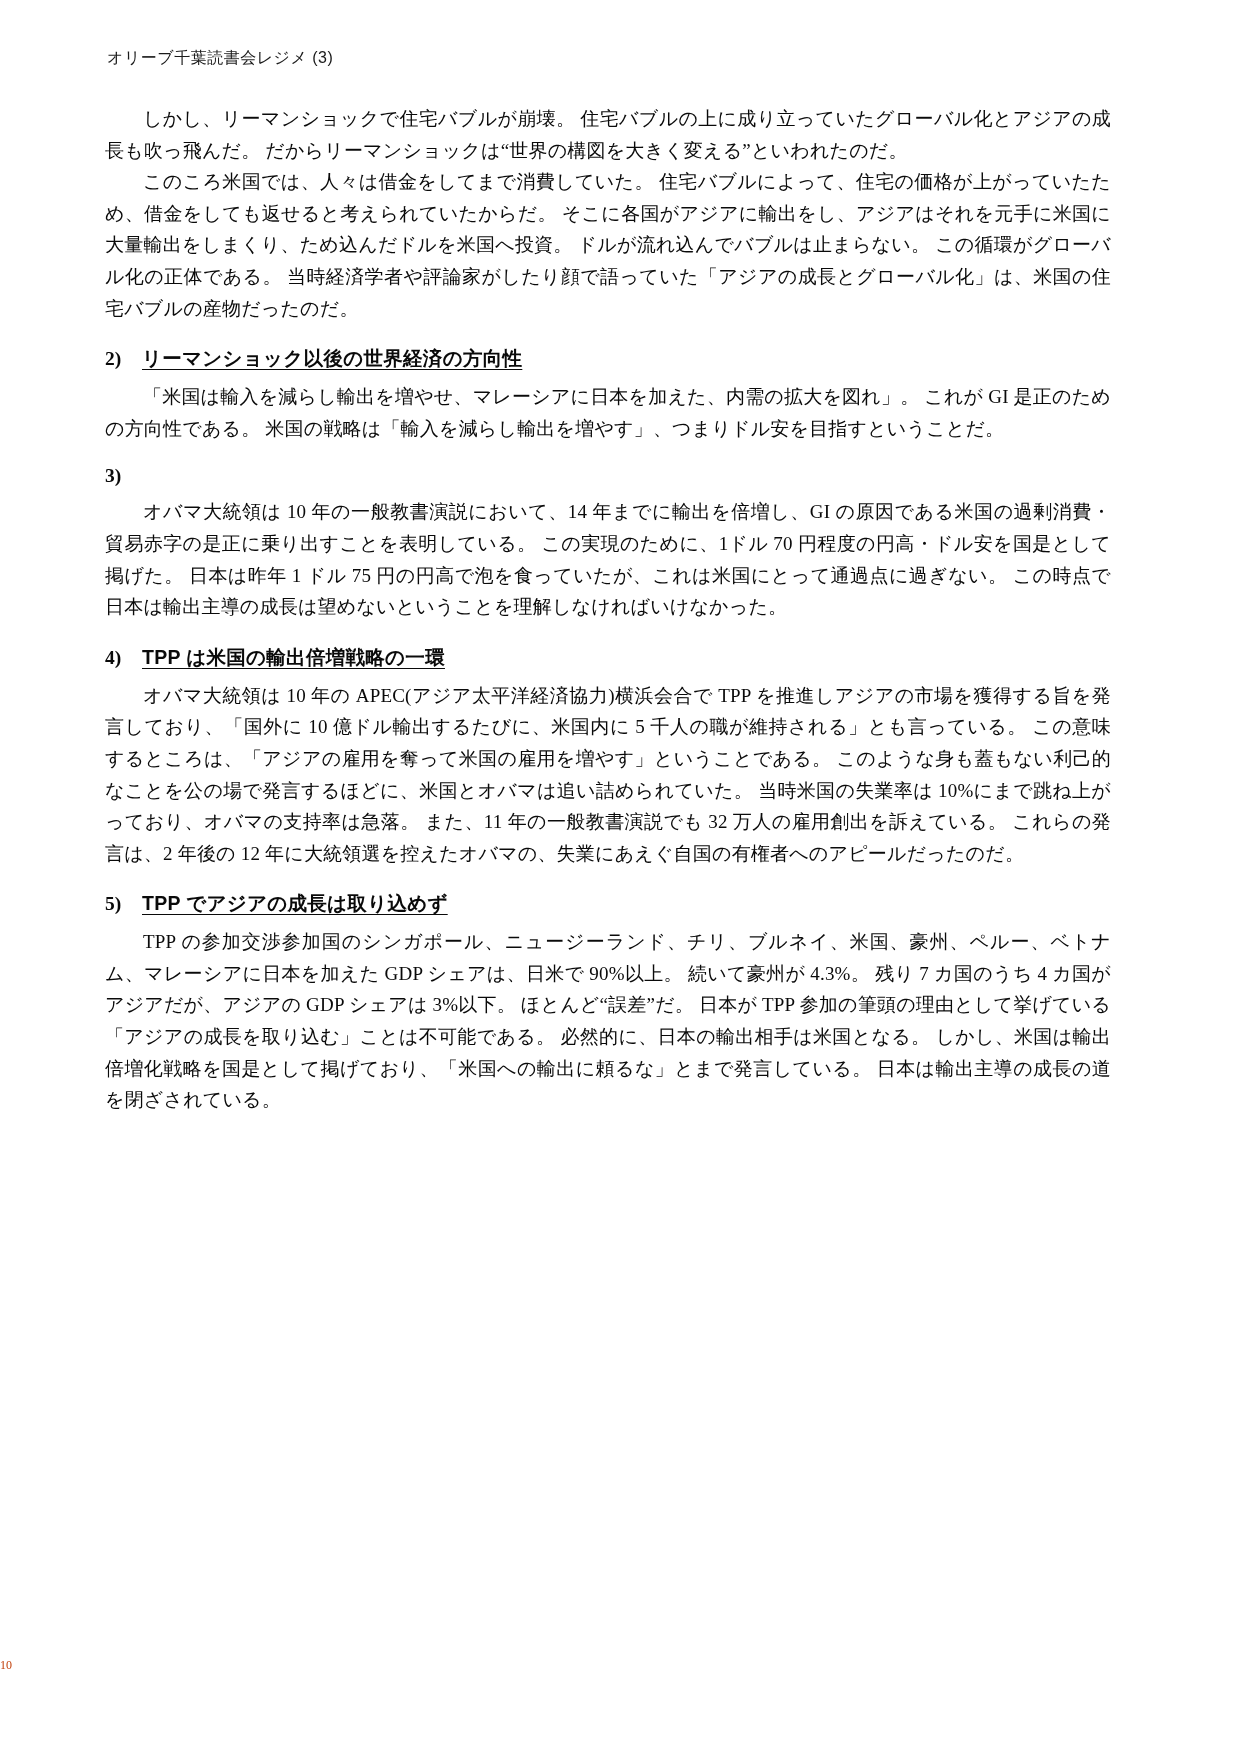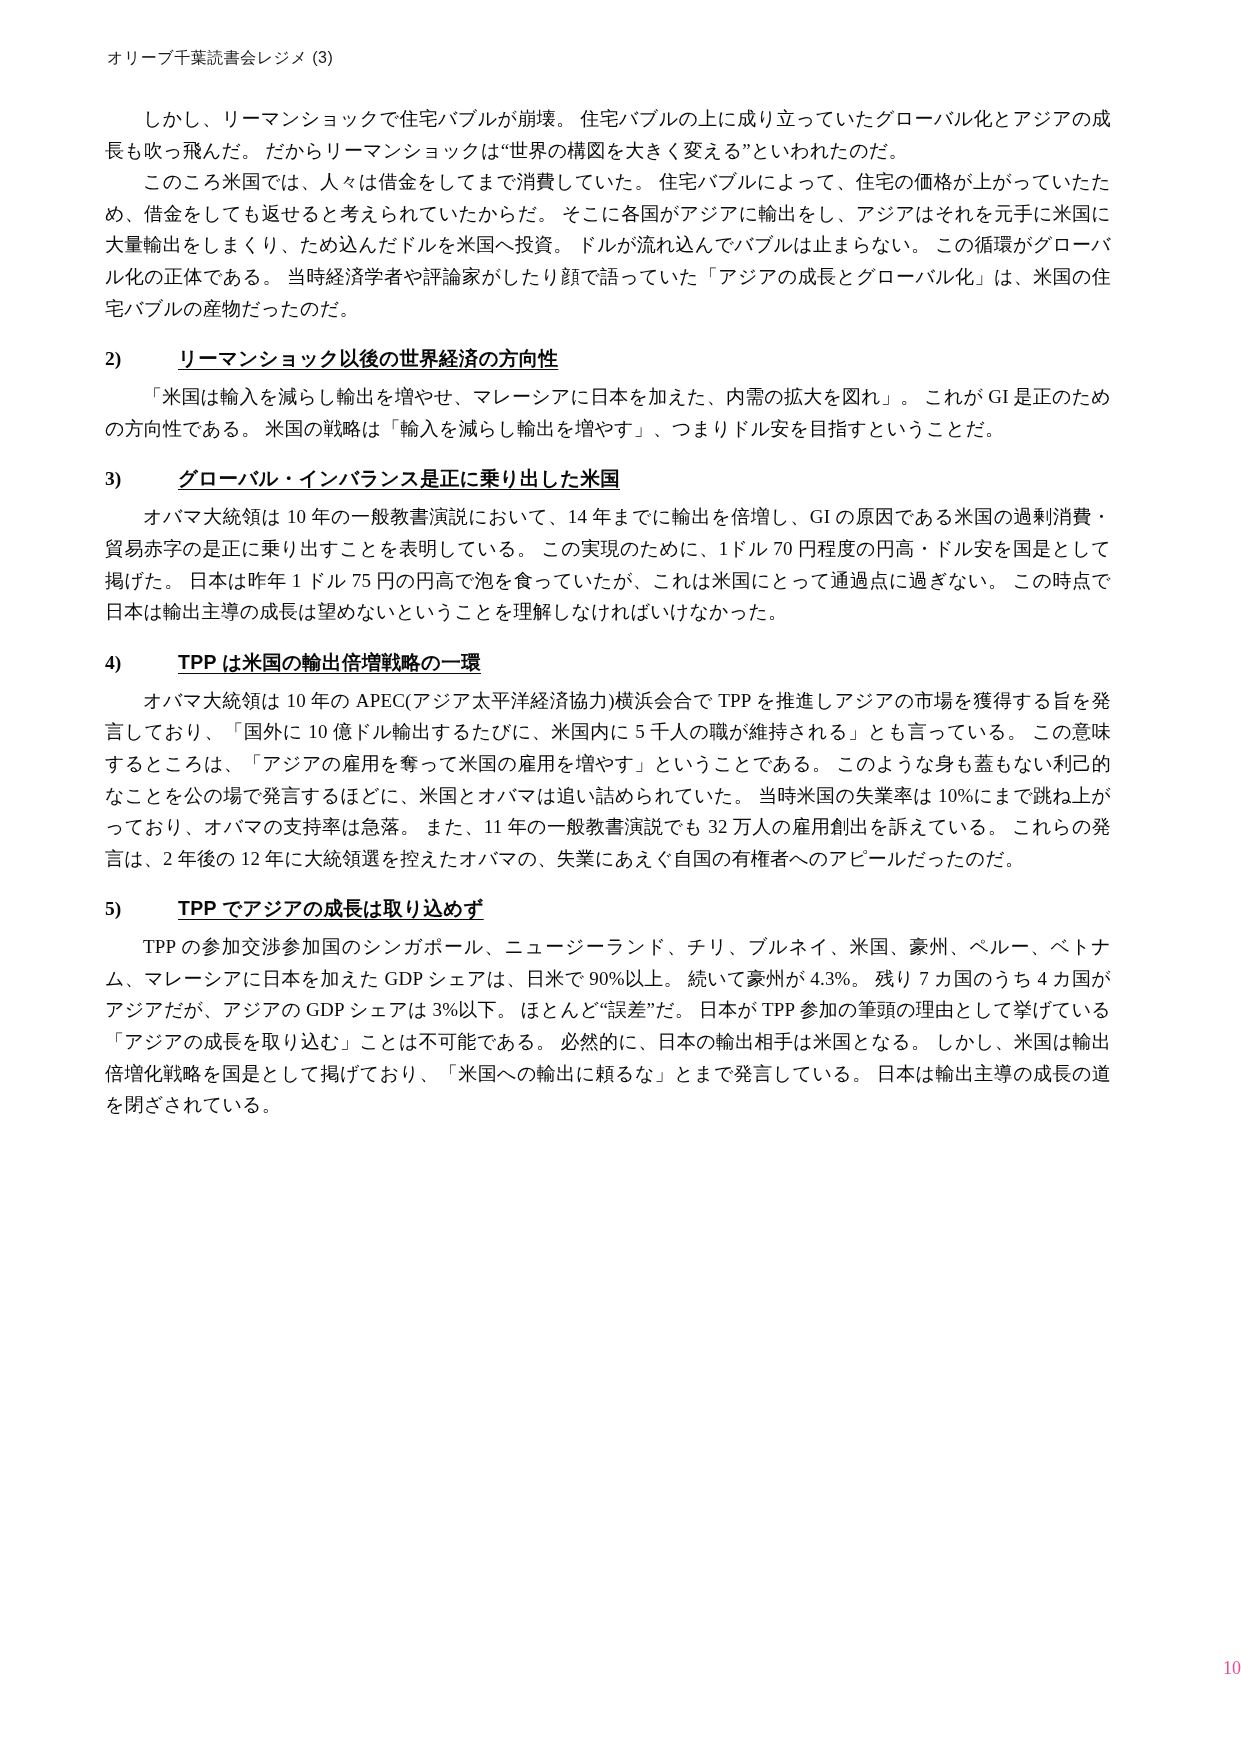--- a/index.html
+++ b/index.html
@@ -52,31 +52,30 @@
     font-style: normal;
     width: 37px;
     flex: 0 0 auto;
   }
   .section-title {
     font-family: "Liberation Sans", "DejaVu Sans", sans-serif;
     font-size: 19.5px;
     text-decoration: underline;
     text-underline-offset: 4px;
     letter-spacing: 0.3px;
-    margin-left: 36px;
   }
   .page-number {
     position: absolute;
     left: 0;
     right: 0;
     top: 1658px;
-    text-align: right;
-    font-size: 18px;
+    text-align: left;
+    font-size: 12px;
     font-family: "Liberation Serif", "DejaVu Serif", serif;
-    color: #ec4899;
+    color: #c2410c;
   }
 </style>
 </head>
 <body>
 
 <div class="page">
 
   <div class="doc-header">オリーブ千葉読書会レジメ (3)</div>
 
   <div class="body-text">
@@ -88,21 +87,20 @@
       <div class="section-heading">
         <span class="section-number">2)</span>
         <span class="section-title">リーマンショック以後の世界経済の方向性</span>
       </div>
       <p class="para">「米国は輸入を減らし輸出を増やせ、マレーシアに日本を加えた、内需の拡大を図れ」。 これが GI 是正のための方向性である。 米国の戦略は「輸入を減らし輸出を増やす」、つまりドル安を目指すということだ。</p>
     </div>
 
     <div class="section">
       <div class="section-heading">
         <span class="section-number">3)</span>
-        <span class="section-title">グローバル・インバランス是正に乗り出した米国</span>
       </div>
       <p class="para">オバマ大統領は 10 年の一般教書演説において、14 年までに輸出を倍増し、GI の原因である米国の過剰消費・貿易赤字の是正に乗り出すことを表明している。 この実現のために、1ドル 70 円程度の円高・ドル安を国是として掲げた。 日本は昨年 1 ドル 75 円の円高で泡を食っていたが、これは米国にとって通過点に過ぎない。 この時点で日本は輸出主導の成長は望めないということを理解しなければいけなかった。</p>
     </div>
 
     <div class="section">
       <div class="section-heading">
         <span class="section-number">4)</span>
         <span class="section-title">TPP は米国の輸出倍増戦略の一環</span>
       </div>
       <p class="para">オバマ大統領は 10 年の APEC(アジア太平洋経済協力)横浜会合で TPP を推進しアジアの市場を獲得する旨を発言しており、「国外に 10 億ドル輸出するたびに、米国内に 5 千人の職が維持される」とも言っている。 この意味するところは、「アジアの雇用を奪って米国の雇用を増やす」ということである。 このような身も蓋もない利己的なことを公の場で発言するほどに、米国とオバマは追い詰められていた。 当時米国の失業率は 10%にまで跳ね上がっており、オバマの支持率は急落。 また、11 年の一般教書演説でも 32 万人の雇用創出を訴えている。 これらの発言は、2 年後の 12 年に大統領選を控えたオバマの、失業にあえぐ自国の有権者へのアピールだったのだ。</p>

